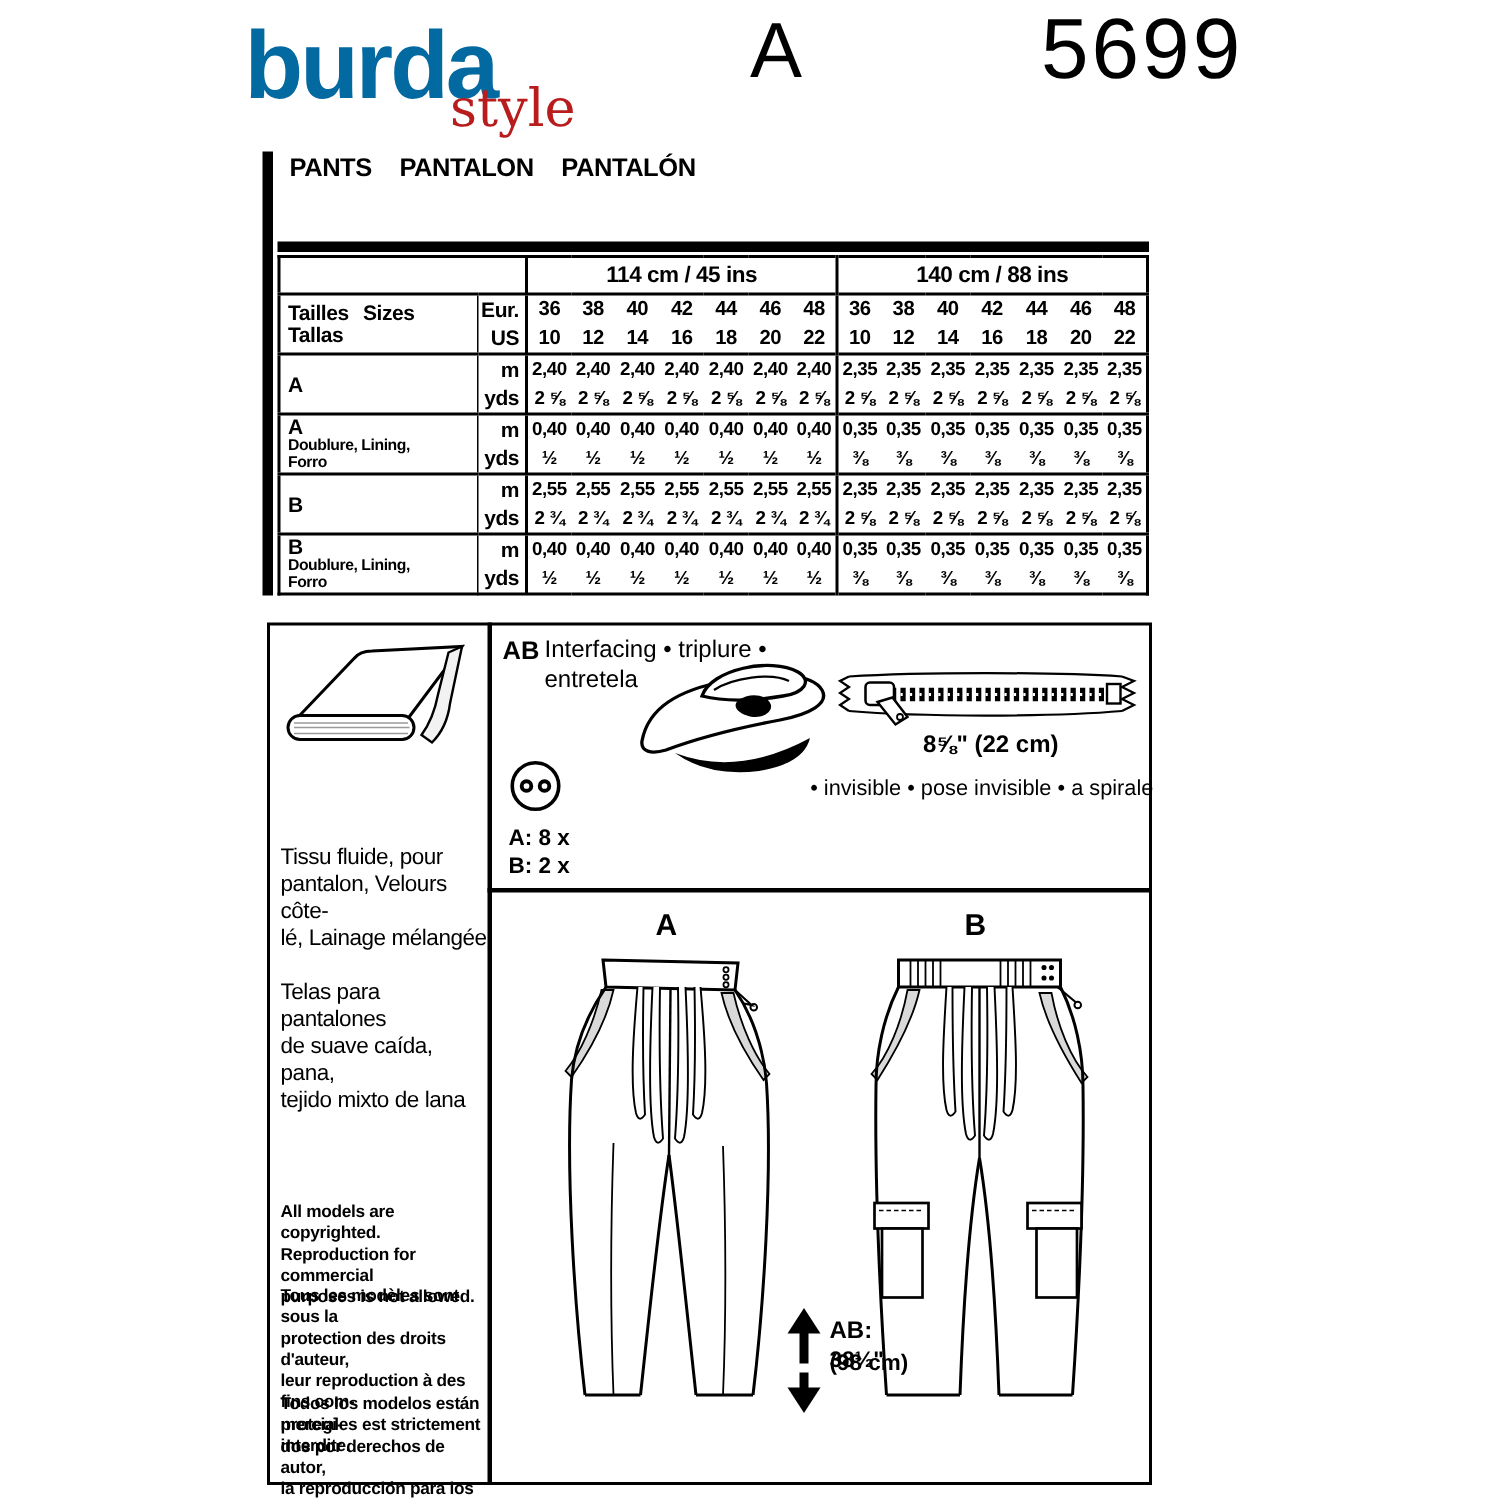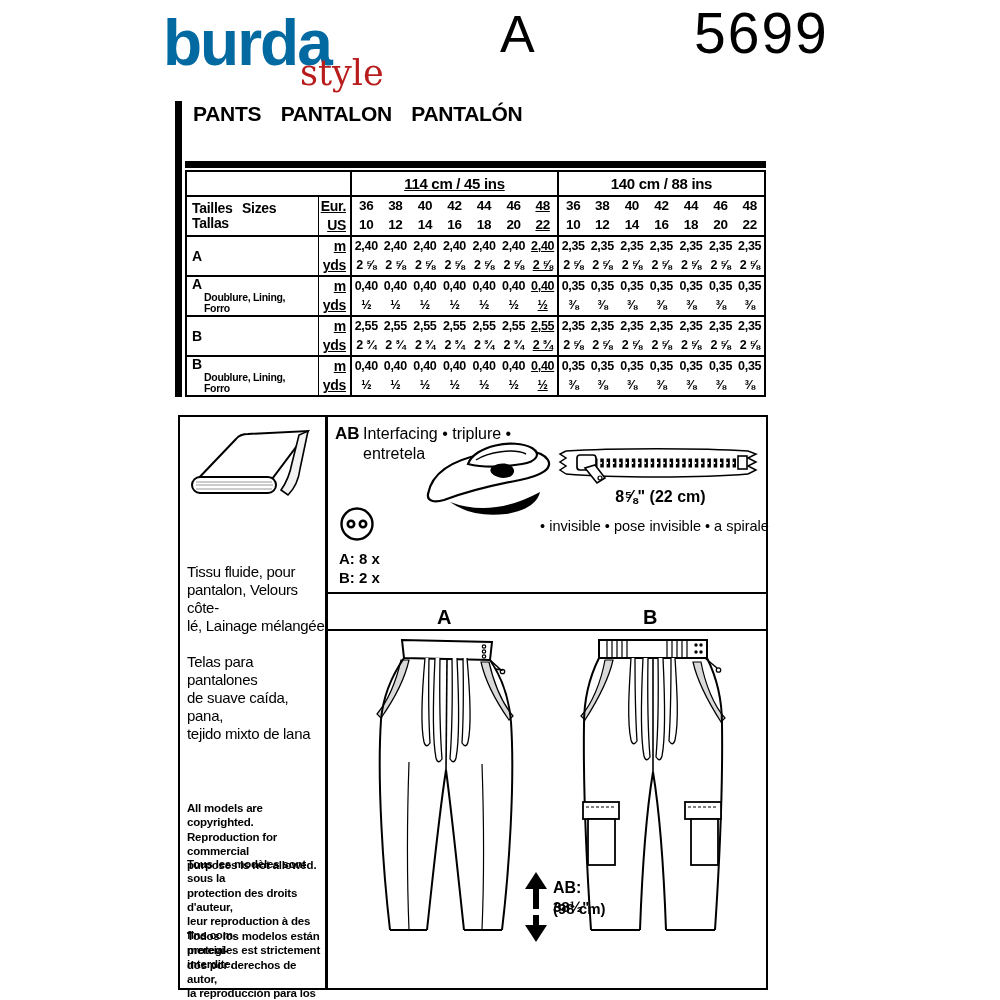--- a/index.html
+++ b/index.html
@@ -12,45 +12,45 @@
   .preline { white-space:pre-line; }
 
   
   .logo-main { left:163px; top:6px; font-size:64px; font-weight:bold; color:#0369a1; letter-spacing:-2px; }
   .logo-sub  { left:300px; top:53px; font-size:35px; font-weight:normal; color:#b91c1c; font-family:"DejaVu Serif", serif; }
   .view-letter { left:500px; top:4px; font-size:52px; font-weight:400; }
   .pattern-number { left:694px; top:0px; font-size:57px; font-weight:400; letter-spacing:2px; }
 
   
   .title-bar { left:175px; top:101px; width:7px; height:296px; background:#000; }
-  .title-main { left:193px; top:102px; font-size:21px; font-weight:bold; word-spacing:14px; letter-spacing:-0.3px; }
+  .title-main { left:193px; top:102px; font-size:17px; font-weight:bold; word-spacing:14px; letter-spacing:-0.3px; }
   .title-sub { left:193px; top:131px; font-size:16px; }
   .title-sub b { font-weight:bold; }
   .thick-rule { left:185px; top:161px; width:581px; height:7px; background:#000; }
 
   
   #yardage { position:absolute; left:185px; top:170px; width:581px;
     border-collapse:collapse; border:2.5px solid #000; table-layout:fixed; background:#fff; }
   #yardage td { border:0 solid #000; padding:0; text-align:center; vertical-align:middle;
     font-weight:bold; font-size:12.5px; height:20px; line-height:1.05; letter-spacing:-0.3px; }
   #yardage .ghdr { font-size:15px; height:25px; }
   #yardage .sz { font-size:13.5px; }
   #yardage .val { font-size:12.5px; }
   #yardage .lbl { text-align:left; padding-left:5px; vertical-align:middle; }
   #yardage .lblhead { font-size:14px; word-spacing:6px; }
   #yardage .rl { font-size:14px; }
-  #yardage .sub { font-size:10.5px; line-height:1.1;margin-left:12px; }
+  #yardage .sub { font-size:10.5px; line-height:1.1; }
   #yardage .unit { text-align:right; padding-right:4px; font-size:14px; }
-  #yardage .bR2 { border-right-width:2.2px;text-decoration:underline; }
+  #yardage .bR2 { border-right-width:2.2px; }
   #yardage .bR1 { border-right-width:1.6px; }
   #yardage .bT { border-top-width:2px; }
 
   
   .info-box { left:178px; top:415px; width:150px; height:575px; border:2.5px solid #000; }
-  .notions-box { left:325px; top:415px; width:443px; height:216px; border:2.5px solid #000; }
+  .notions-box { left:325px; top:415px; width:443px; height:180px; border:2.5px solid #000; }
   .drawing-box { left:325px; top:592px; width:443px; height:398px; border:2.5px solid #000; }
 
   .fabric-text { font-size:15px; line-height:18px; letter-spacing:-0.3px; }
   .copy-text { font-size:11.5px; font-weight:bold; line-height:14.3px; letter-spacing:-0.2px; }
 
   .ab-group { font-size:17px; font-weight:bold; }
   .interfacing-text { font-size:16px; line-height:20px; }
   .button-count { font-size:15px; font-weight:bold; line-height:18px; }
   .zip-len { font-size:16px; font-weight:bold; text-align:center; }
   .zip-types { font-size:14.5px; text-align:center; }

